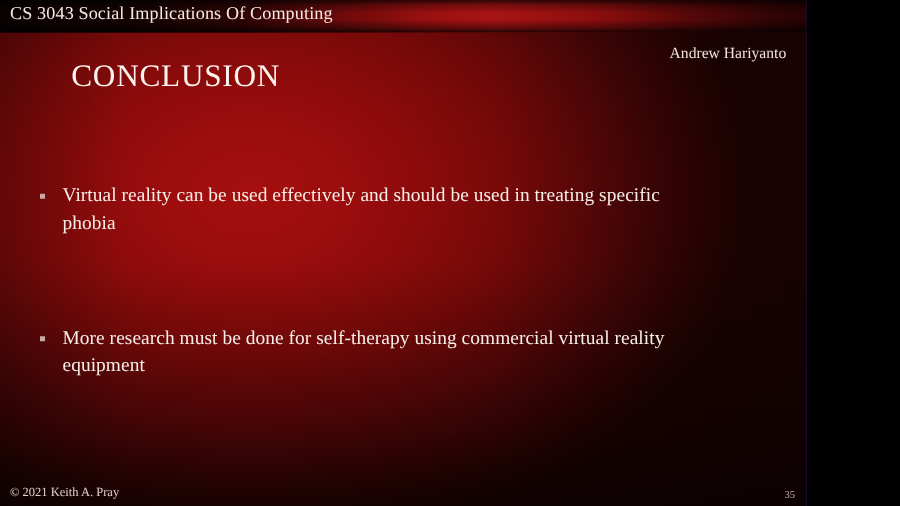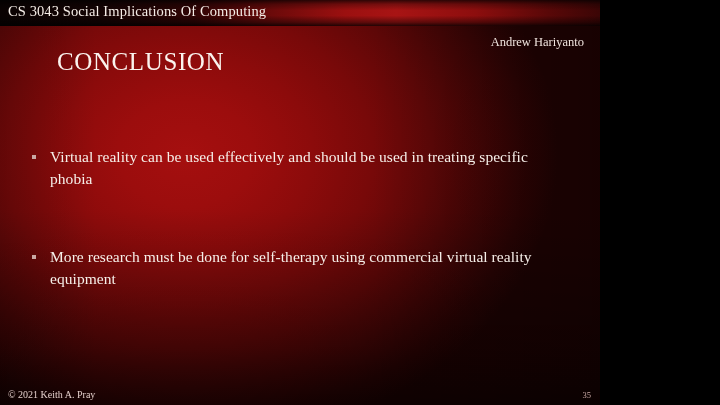--- a/index.html
+++ b/index.html
@@ -8,20 +8,21 @@
     background: #000;
   }
   #slide {
     position: relative;
     width: 600px;
     height: 405px;
     overflow: hidden;
     font-family: "Liberation Serif", "DejaVu Serif", serif;
     
     background-color: #6d28d9;
+    padding-left: 45px;
   }
   
   #bg-glow {
     position: absolute;
     inset: 0;
     background:
       radial-gradient(ellipse 62% 72% at 31% 38%,
         #a50f0f 0%,
         #9c0d0d 18%,
         #8c0b0b 34%,
@@ -119,21 +120,21 @@
   
   #bullets {
     position: absolute;
     left: 32px;
     top: 146px;
     width: 500px;
   }
   .bullet {
     display: flex;
     align-items: flex-start;
-    margin-bottom: 56px;
+    margin-bottom: 70px;
   }
   .bullet:last-child { margin-bottom: 0; }
   .bullet-mark {
     flex: 0 0 auto;
     width: 4px;
     height: 4px;
     background: #c9a9a4;
     margin-top: 9px;
     margin-right: 14px;
   }

